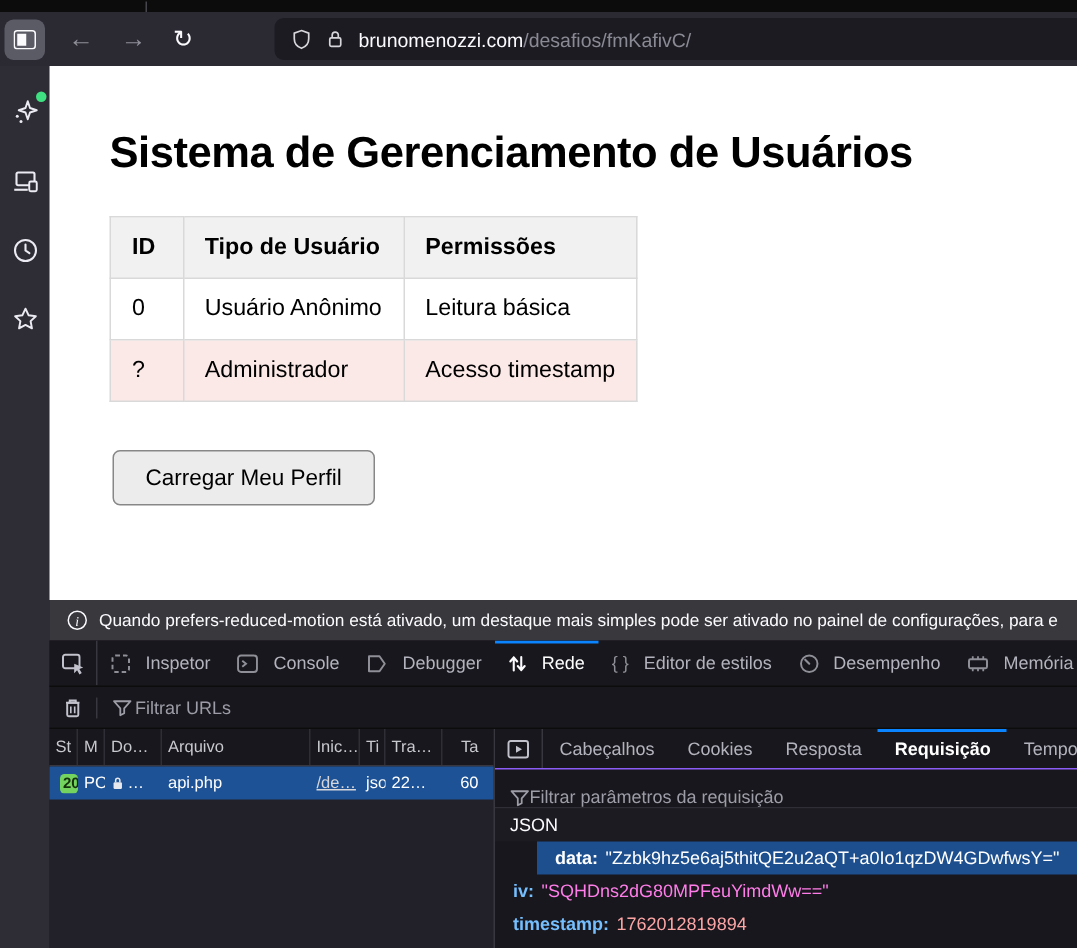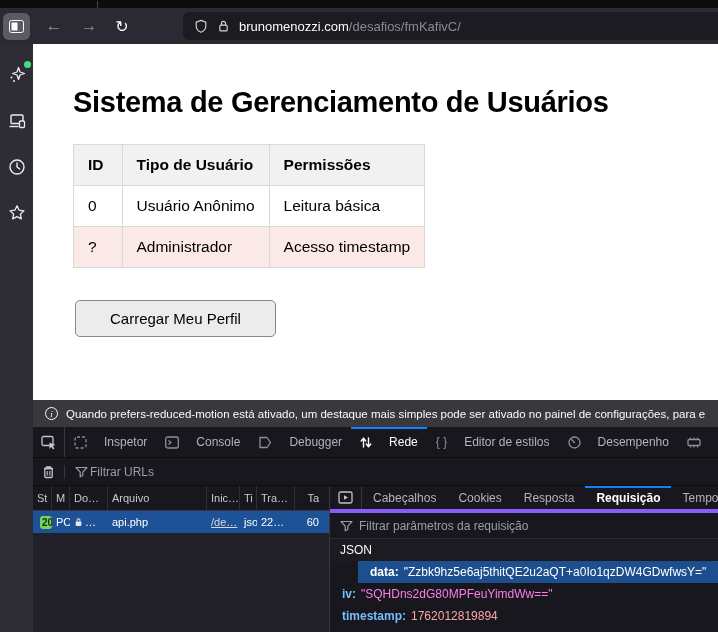--- a/index.html
+++ b/index.html
@@ -33,33 +33,33 @@
   
   .webpage { height:356px; flex:none; background:#fff; color:#000; padding-left:40px; overflow:hidden; }
   .page-h1 { margin-top:42px; font-size:29px; font-weight:bold; letter-spacing:-.3px; }
   .page-h2 { margin-top:27px; font-size:21px; font-weight:bold; }
   table.users { border-collapse:collapse; margin-top:25px; font-size:15.5px; }
   .users th, .users td { border:1px solid #d9d9d9; padding:11px 14px; text-align:left; white-space:nowrap; }
   .users th { background:#f1f1f1; font-weight:bold; }
   .users td:first-child, .users th:first-child { padding-right:18px; }
   .users tr.hl td { background:#fbe9e7; }
   .load-btn { display:inline-block; margin-top:32px; margin-left:2px; font-size:15px; color:#000;
-    padding:9px 34px; background:#ececec; border:1px solid #878787; border-radius:5px;
+    padding:9px 21px; background:#ececec; border:1px solid #878787; border-radius:5px;
     font-family:"Liberation Sans",sans-serif; }
 
   
   .infobar { height:27px; flex:none; background:#38383d; display:flex; align-items:center; gap:8px;
     padding:0 12px; color:#fbfbfe; font-size:11.5px; white-space:nowrap; overflow:hidden; }
   .info-circ { width:13px; height:13px; flex:none; border:1px solid #fbfbfe; border-radius:50%;
     font-size:9px; display:flex; align-items:center; justify-content:center; font-style:italic; font-family:"Liberation Serif",serif; }
 
   .dt-tabbar { height:30px; flex:none; background:#18171d; display:flex; align-items:stretch; overflow:hidden; }
   .tool-btn { width:32px; flex:none; display:flex; align-items:center; justify-content:center;
     color:#c2c2cc; border-right:1px solid #38373f; }
-  .dt-tab { display:flex; align-items:center; gap:17px; padding:0 9px; font-size:12px; color:#b3b3bd;
+  .dt-tab { display:flex; align-items:center; gap:10px; padding:0 9px; font-size:12px; color:#b3b3bd;
     position:relative; white-space:nowrap; }
   .dt-tab .tic { display:flex; color:#8f8f98; }
   .dt-tab.active { color:#fff; }
   .dt-tab.active .tic { color:#fbfbfe; }
   .dt-tab.active::before { content:""; position:absolute; top:0; left:0; right:0; height:2px; background:#0a84ff; }
 
   .dt-filterbar { height:28px; flex:none; background:#18171d; border-top:1px solid #0c0c0d;
     display:flex; align-items:center; color:#9d9da7; font-size:12px; }
   .filter-field { display:flex; align-items:center; gap:2px; padding-left:10px; }
 
@@ -74,25 +74,25 @@
   .net-row { height:22px; flex:none; display:flex; align-items:center; background:#1d5296; color:#fff; font-size:11px; }
   .net-row .col { border-right:none; }
   .status-badge { margin-left:3px; width:15px; overflow:hidden; background:#74d35e; color:#15300d;
     font-weight:bold; font-size:10px; border-radius:3px; padding:1px 2px; white-space:nowrap; }
   .cell-init { text-decoration:underline; color:#d7d7db; }
   .row-lock { display:flex; color:#e7e7ee; margin-right:2px; }
   .list-void { flex:1; }
 
   .net-details { flex:1; min-width:0; display:flex; flex-direction:column; background:#18171d; }
   .details-tabs { height:27px; flex:none; display:flex; align-items:stretch; font-size:12px;
-    color:#b3b3bd; overflow:hidden; border-bottom:4px solid #8b5cf6; }
+    color:#b3b3bd; overflow:hidden; border-bottom:1px solid #8b5cf6; }
   .d-tab { display:flex; align-items:center; padding:0 11px; position:relative; white-space:nowrap; }
   .d-tab.active { color:#fff; font-weight:bold; }
   .d-tab.active::before { content:""; position:absolute; top:0; left:0; right:0; height:2px; background:#0a84ff; }
-  .details-filter { height:26px; flex:none; display:flex; align-items:center; gap:6px; padding-left:10px;
+  .details-filter { height:26px; flex:none; display:flex; align-items:flex-end; padding-left:10px;
     color:#9d9da7; font-size:12px; border-bottom:1px solid #2f2e37; }
   .json-section { height:22px; flex:none; display:flex; align-items:center; padding-left:10px;
     color:#fbfbfe; font-size:12px; background:#1c1b22; }
   .param-row { height:22px; flex:none; display:flex; align-items:center; padding-left:12px;
     font-size:12px; white-space:nowrap; overflow:hidden; }
   .param-key { font-weight:bold; margin-right:5px; color:#75bfff; }
   .param-row.selected { background:#1d4f8f;margin-left:28px; }
   .param-row.selected .param-key, .param-row.selected .param-val { color:#fff; }
   .val-string { color:#ff7de9; } .val-number { color:#fca5a5; }
 

